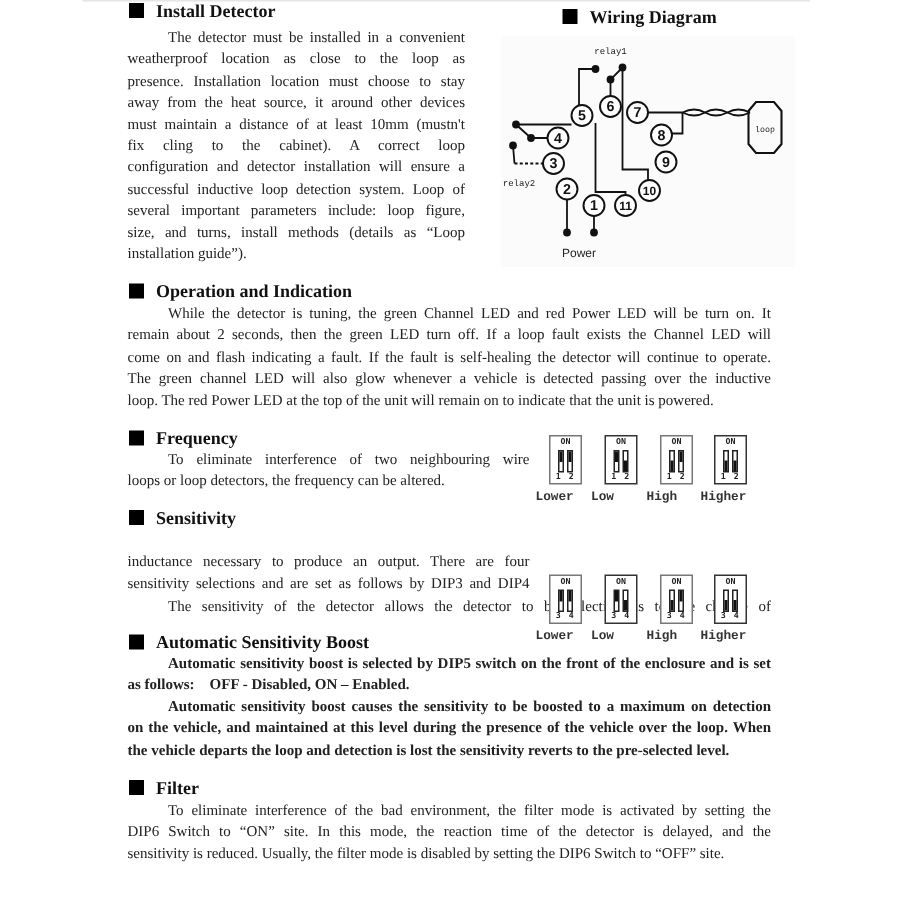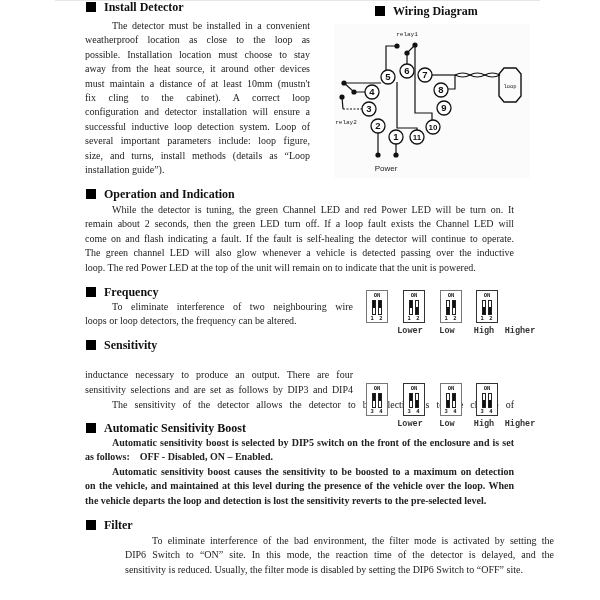--- a/index.html
+++ b/index.html
@@ -14,34 +14,34 @@
   .p .last { text-align-last: left; }
   .diag { position: absolute; left: 330px; top: 22px; width: 200px; height: 160px; }
   .dip { position: absolute; width: 22px; height: 33px; border: 1px solid #777; background: #fff; box-sizing: border-box; }
   .dip.heavy { border: 1.5px solid #333; }
   .dip .on { position: absolute; left: 0; right: 0; top: 1px; text-align: center; font-family: "DejaVu Sans Mono", monospace; font-size: 5.5px; font-weight: bold; line-height: 6px; color: #222; }
   .dip .slot { position: absolute; top: 9px; width: 4px; height: 15px; border: 1px solid #222; box-sizing: border-box; background: #fff; }
   .dip .slot.s1 { left: 5px; } .dip .slot.s2 { left: 11px; }
   .dip .slot .knob { position: absolute; left: 0; right: 0; height: 7px; background: #111; }
   .dip .slot.up .knob { top: 0; } .dip .slot.down .knob { bottom: 0; }
   .dip .nums { position: absolute; left: 0; right: 0; bottom: 0px; text-align: center; font-family: "DejaVu Sans Mono", monospace; font-size: 5.5px; font-weight: bold; line-height: 7px; color: #222; letter-spacing: 1px; }
-  .diplabel { position: absolute; font-family: "Liberation Mono", "DejaVu Sans Mono", monospace; font-size: 8.5px; font-weight: bold; color: #333; width: 40px; text-align: center; margin-left: 33px; }
+  .diplabel { position: absolute; font-family: "Liberation Mono", "DejaVu Sans Mono", monospace; font-size: 8.5px; font-weight: bold; color: #333; width: 40px; text-align: left; }
 </style>
 </head>
 <body>
 
 <div class="topline"></div>
 
 <div class="h" style="left:86px; top:0;">
   <span class="sq"></span><span>Install Detector</span>
 </div>
 <div class="p" style="left:85px; top:19px; width:225px;">
   <span class="line"><span class="ind"></span><span>The detector must be installed in a convenient</span></span>
   <span class="line">weatherproof location as close to the loop as</span>
-  <span class="line">possible. Installation location must choose to stay</span>
+  <span class="line">presence. Installation location must choose to stay</span>
   <span class="line">away from the heat source, it around other devices</span>
   <span class="line">must maintain a distance of at least 10mm (mustn't</span>
   <span class="line">fix cling to the cabinet). A correct loop</span>
   <span class="line">configuration and detector installation will ensure a</span>
   <span class="line">successful inductive loop detection system. Loop of</span>
   <span class="line">several important parameters include: loop figure,</span>
   <span class="line">size, and turns, install methods (details as “Loop</span>
   <span class="line last">installation guide”).</span>
 </div>
 
@@ -262,17 +262,17 @@
   <span class="line"><span class="ind"></span><span>Automatic sensitivity boost is selected by DIP5 switch on the front of the enclosure and is set</span></span>
   <span class="line last" style="white-space:pre;">as follows:    OFF - Disabled, ON – Enabled.</span>
   <span class="line"><span class="ind"></span><span>Automatic sensitivity boost causes the sensitivity to be boosted to a maximum on detection</span></span>
   <span class="line">on the vehicle, and maintained at this level during the presence of the vehicle over the loop. When</span>
   <span class="line last">the vehicle departs the loop and detection is lost the sensitivity reverts to the pre-selected level.</span>
 </div>
 
 <div class="h" style="left:86px; top:518px;">
   <span class="sq"></span><span>Filter</span>
 </div>
-<div class="p" style="left:85px; top:534px; width:429px;margin-left:40px;">
+<div class="p" style="left:85px; top:534px; width:429px;">
   <span class="line"><span class="ind"></span><span>To eliminate interference of the bad environment, the filter mode is activated by setting the</span></span>
   <span class="line">DIP6 Switch to “ON” site. In this mode, the reaction time of the detector is delayed, and the</span>
   <span class="line last">sensitivity is reduced. Usually, the filter mode is disabled by setting the DIP6 Switch to “OFF” site.</span>
 </div>
 
 </body></html>

